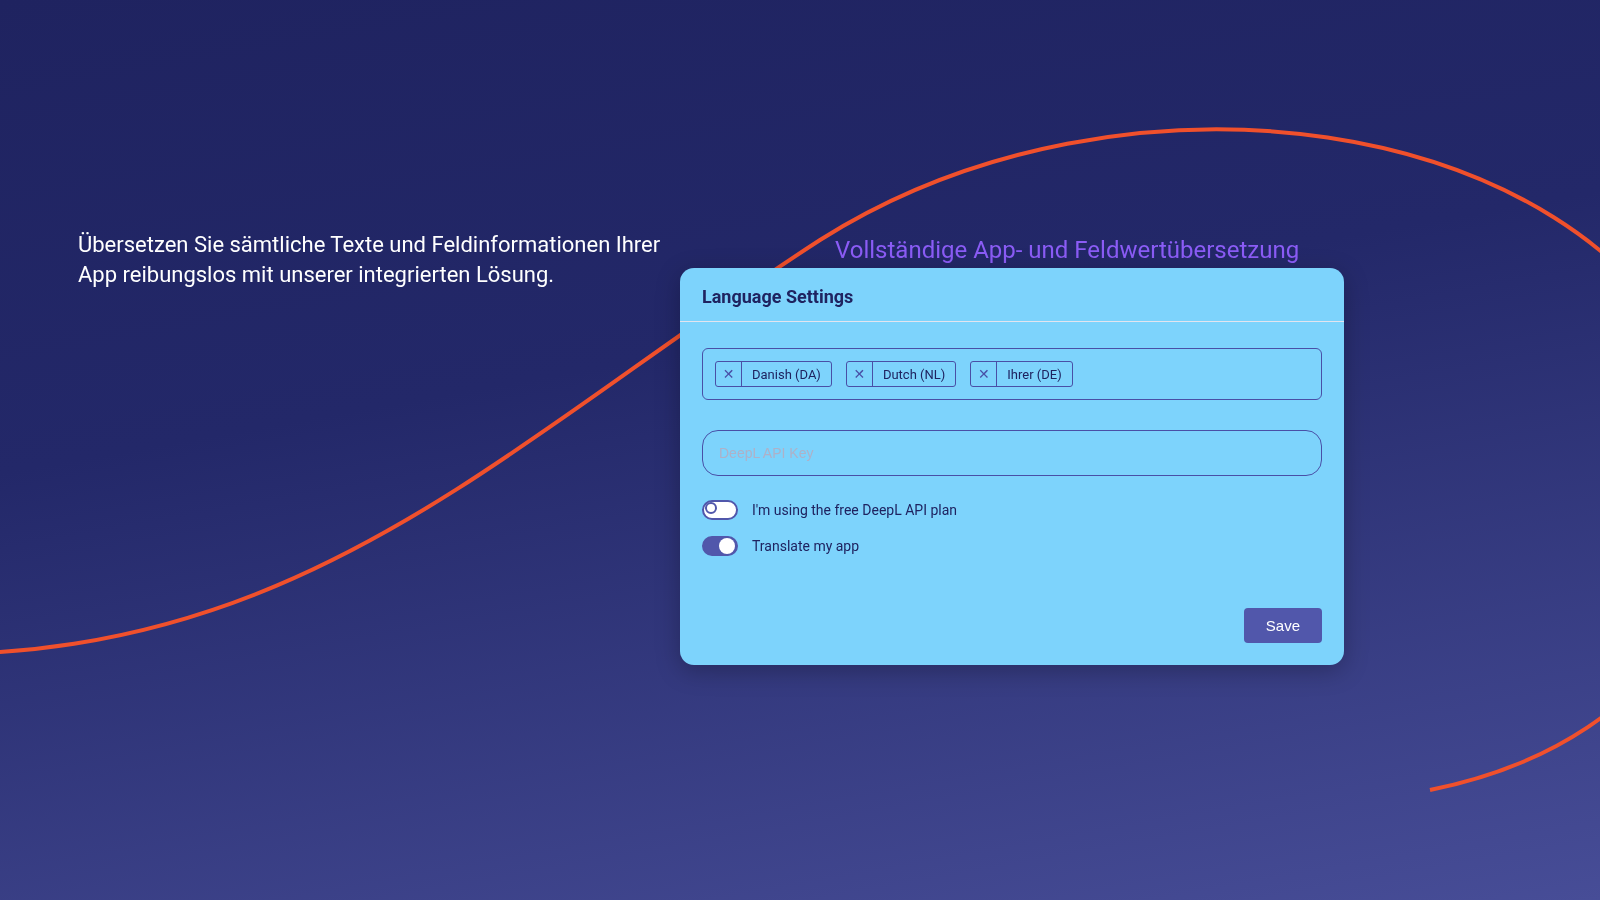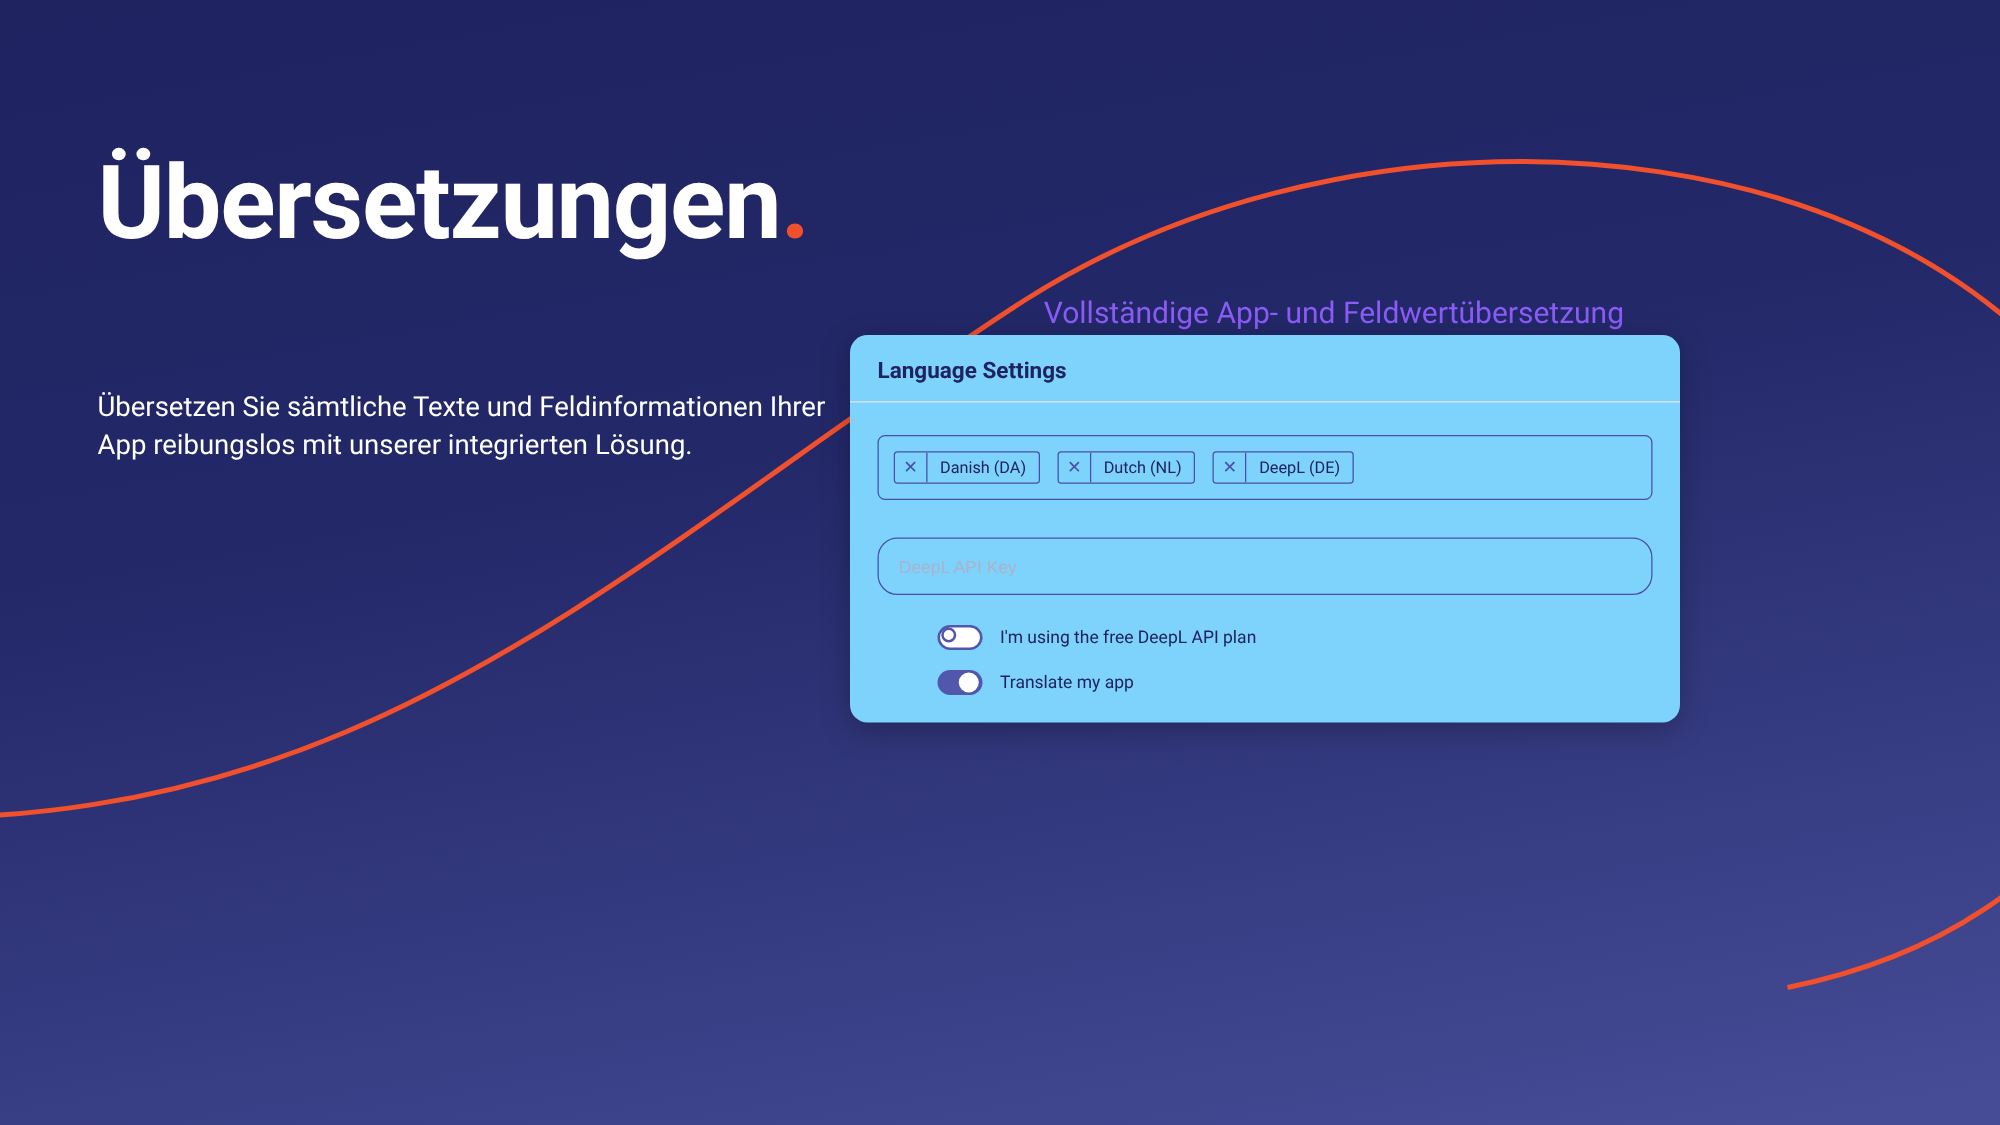--- a/index.html
+++ b/index.html
@@ -133,21 +133,20 @@
   }
   .text-input input::placeholder { color: #aeb1c8; }
 
   .toggle-row {
     display: flex;
     align-items: center;
     gap: 14px;
     margin-top: 24px;
     font-size: 14px;
     color: #1f2360;
-    margin-left: 48px;
   }
   .toggle {
     width: 36px;
     height: 20px;
     border-radius: 999px;
     position: relative;
     flex: 0 0 36px;
   }
   .toggle .knob {
     position: absolute;
@@ -195,44 +194,41 @@
   }
 </style>
 </head>
 <body>
 
 <svg class="swoosh" viewBox="0 0 1900 800">
   <path d="M -50 560 C 400 600, 600 370, 940 150 C 1240 -40, 1700 20, 1820 290 C 1890 450, 1800 650, 1550 700"></path>
 </svg>
 
 <div class="left-block">
-  <h1 class="headline">
-    <span>Übersetzungen</span><span class="dot">.</span>
-  </h1>
   <p class="sub">Übersetzen Sie sämtliche Texte und Feldinformationen Ihrer App reibungslos mit unserer integrierten Lösung.</p>
 </div>
 
 <div class="panel-caption">Vollständige App- und Feldwertübersetzung</div>
 
 <div class="panel">
   <div class="panel-header">Language Settings</div>
   <div class="panel-body">
 
     <div class="tag-input">
       <div class="tag">
         <span class="tag-x">✕</span>
         <span class="tag-label">Danish (DA)</span>
       </div>
       <div class="tag">
         <span class="tag-x">✕</span>
         <span class="tag-label">Dutch (NL)</span>
       </div>
       <div class="tag">
         <span class="tag-x">✕</span>
-        <span class="tag-label">DeepL (DE)</span>
+        <span class="tag-label">Ihrer (DE)</span>
       </div>
     </div>
 
     <div class="text-input">
       <input type="text" placeholder="DeepL API Key" style="">
     </div>
 
     <div class="toggle-row">
       <div class="toggle off">
           <div class="knob"></div>
@@ -240,15 +236,18 @@
       <span>I'm using the free DeepL API plan</span>
     </div>
 
     <div class="toggle-row" style="margin-top:16px">
       <div class="toggle on">
           <div class="knob"></div>
         </div>
       <span>Translate my app</span>
     </div>
 
+    <div class="panel-footer">
+      <button class="save-btn">Save</button>
+    </div>
 
   </div>
 </div>
 
 </body></html>

